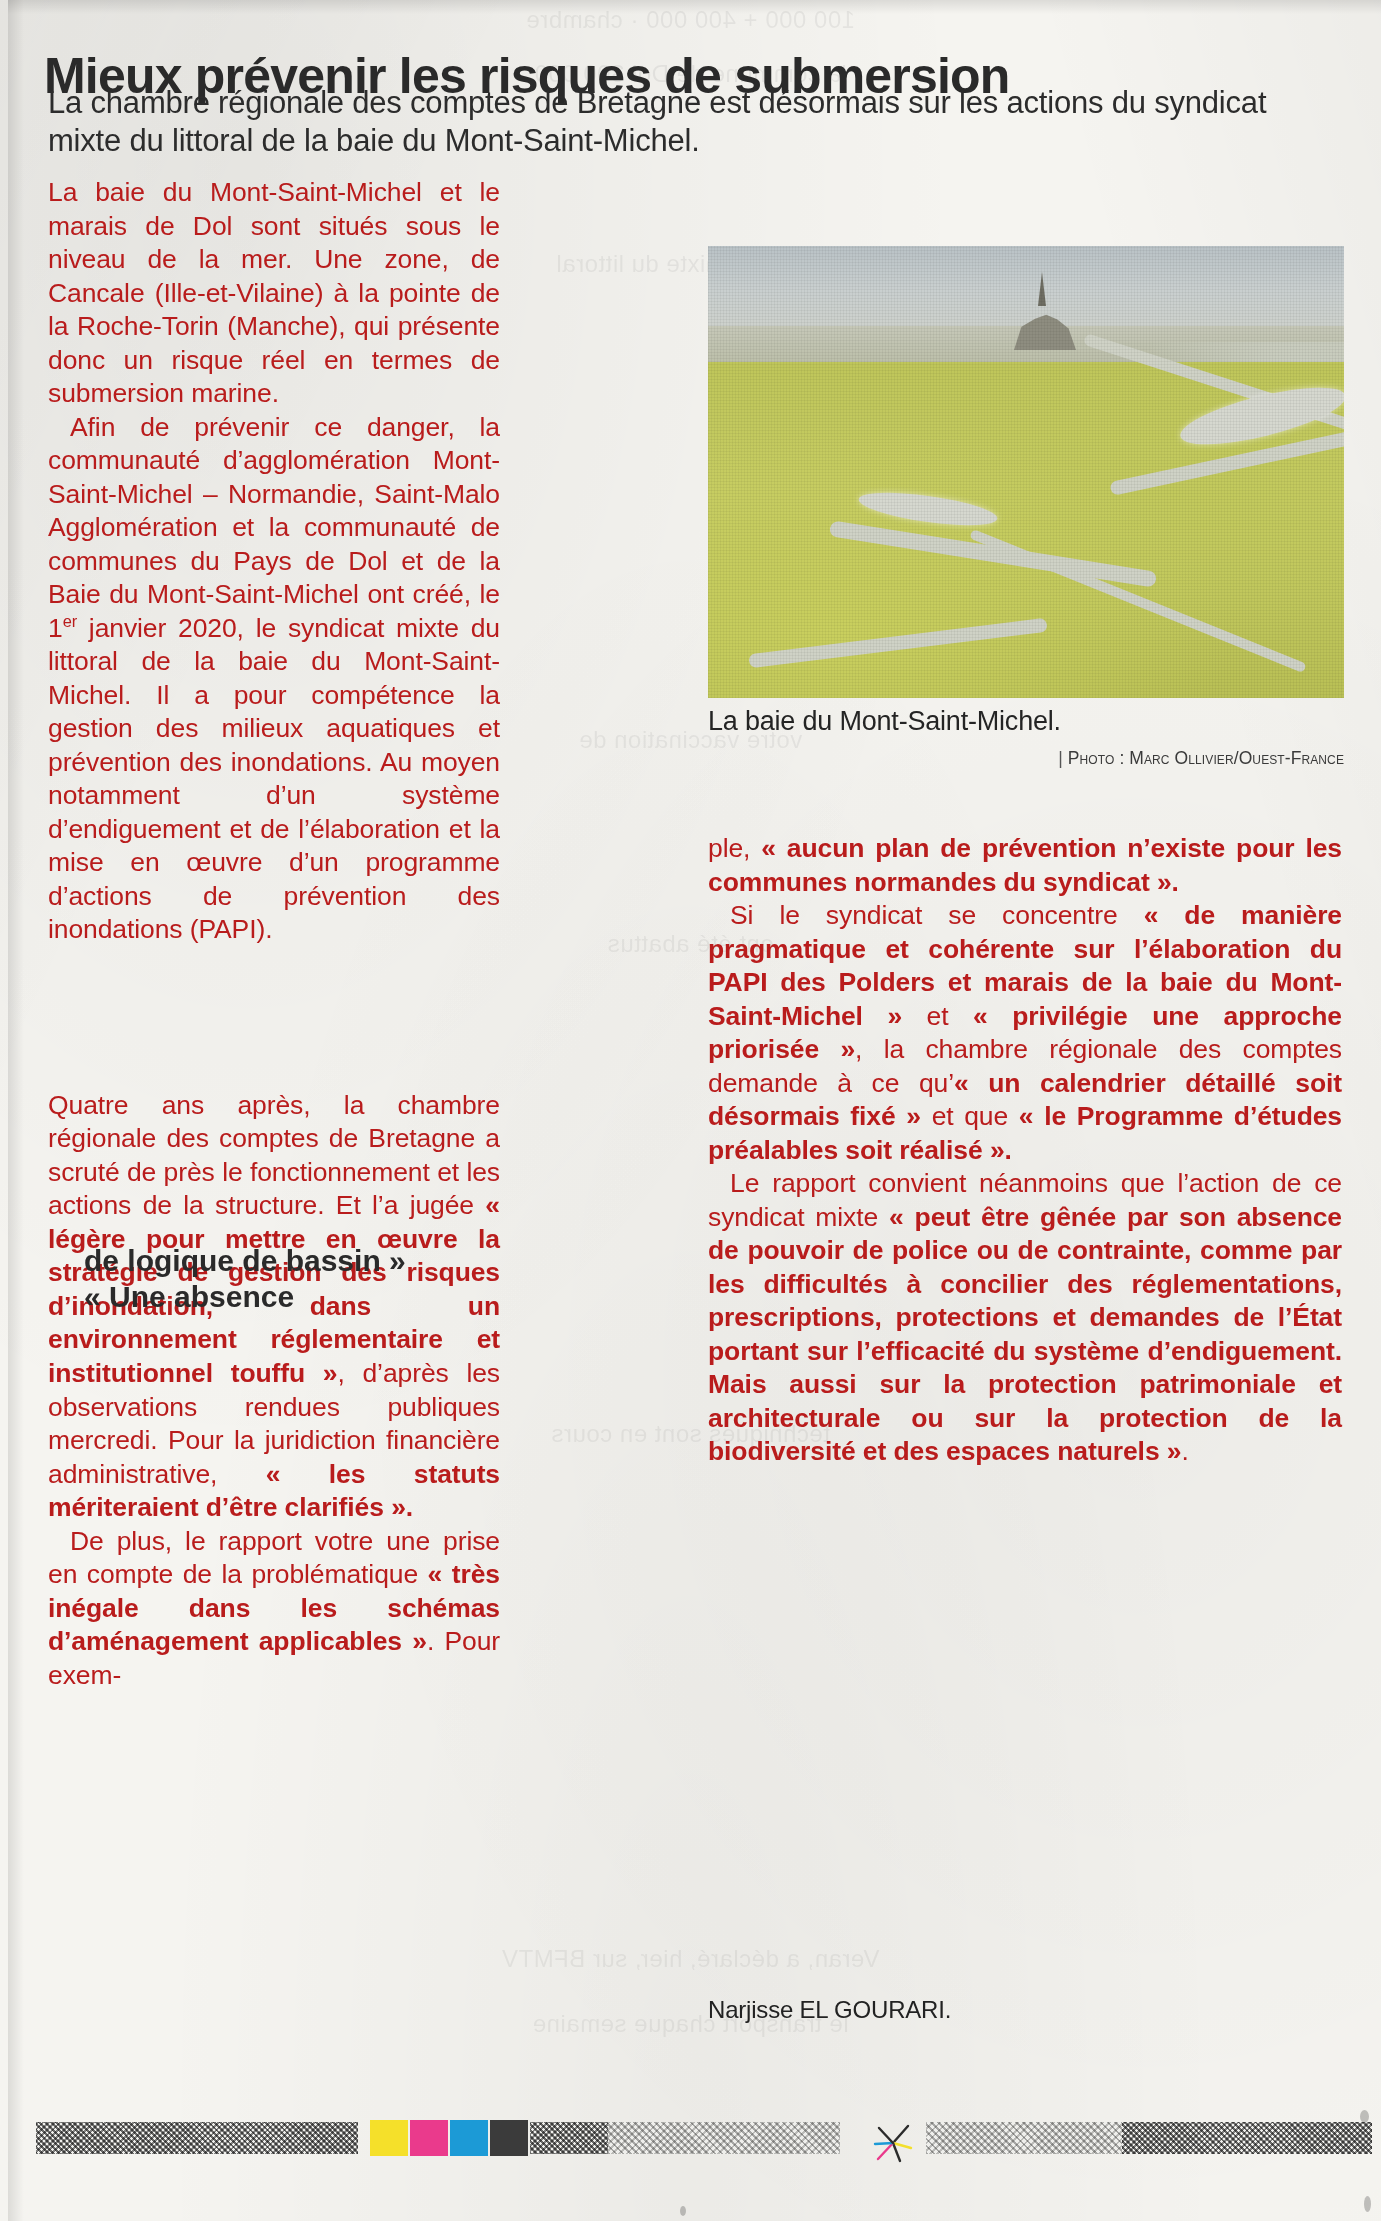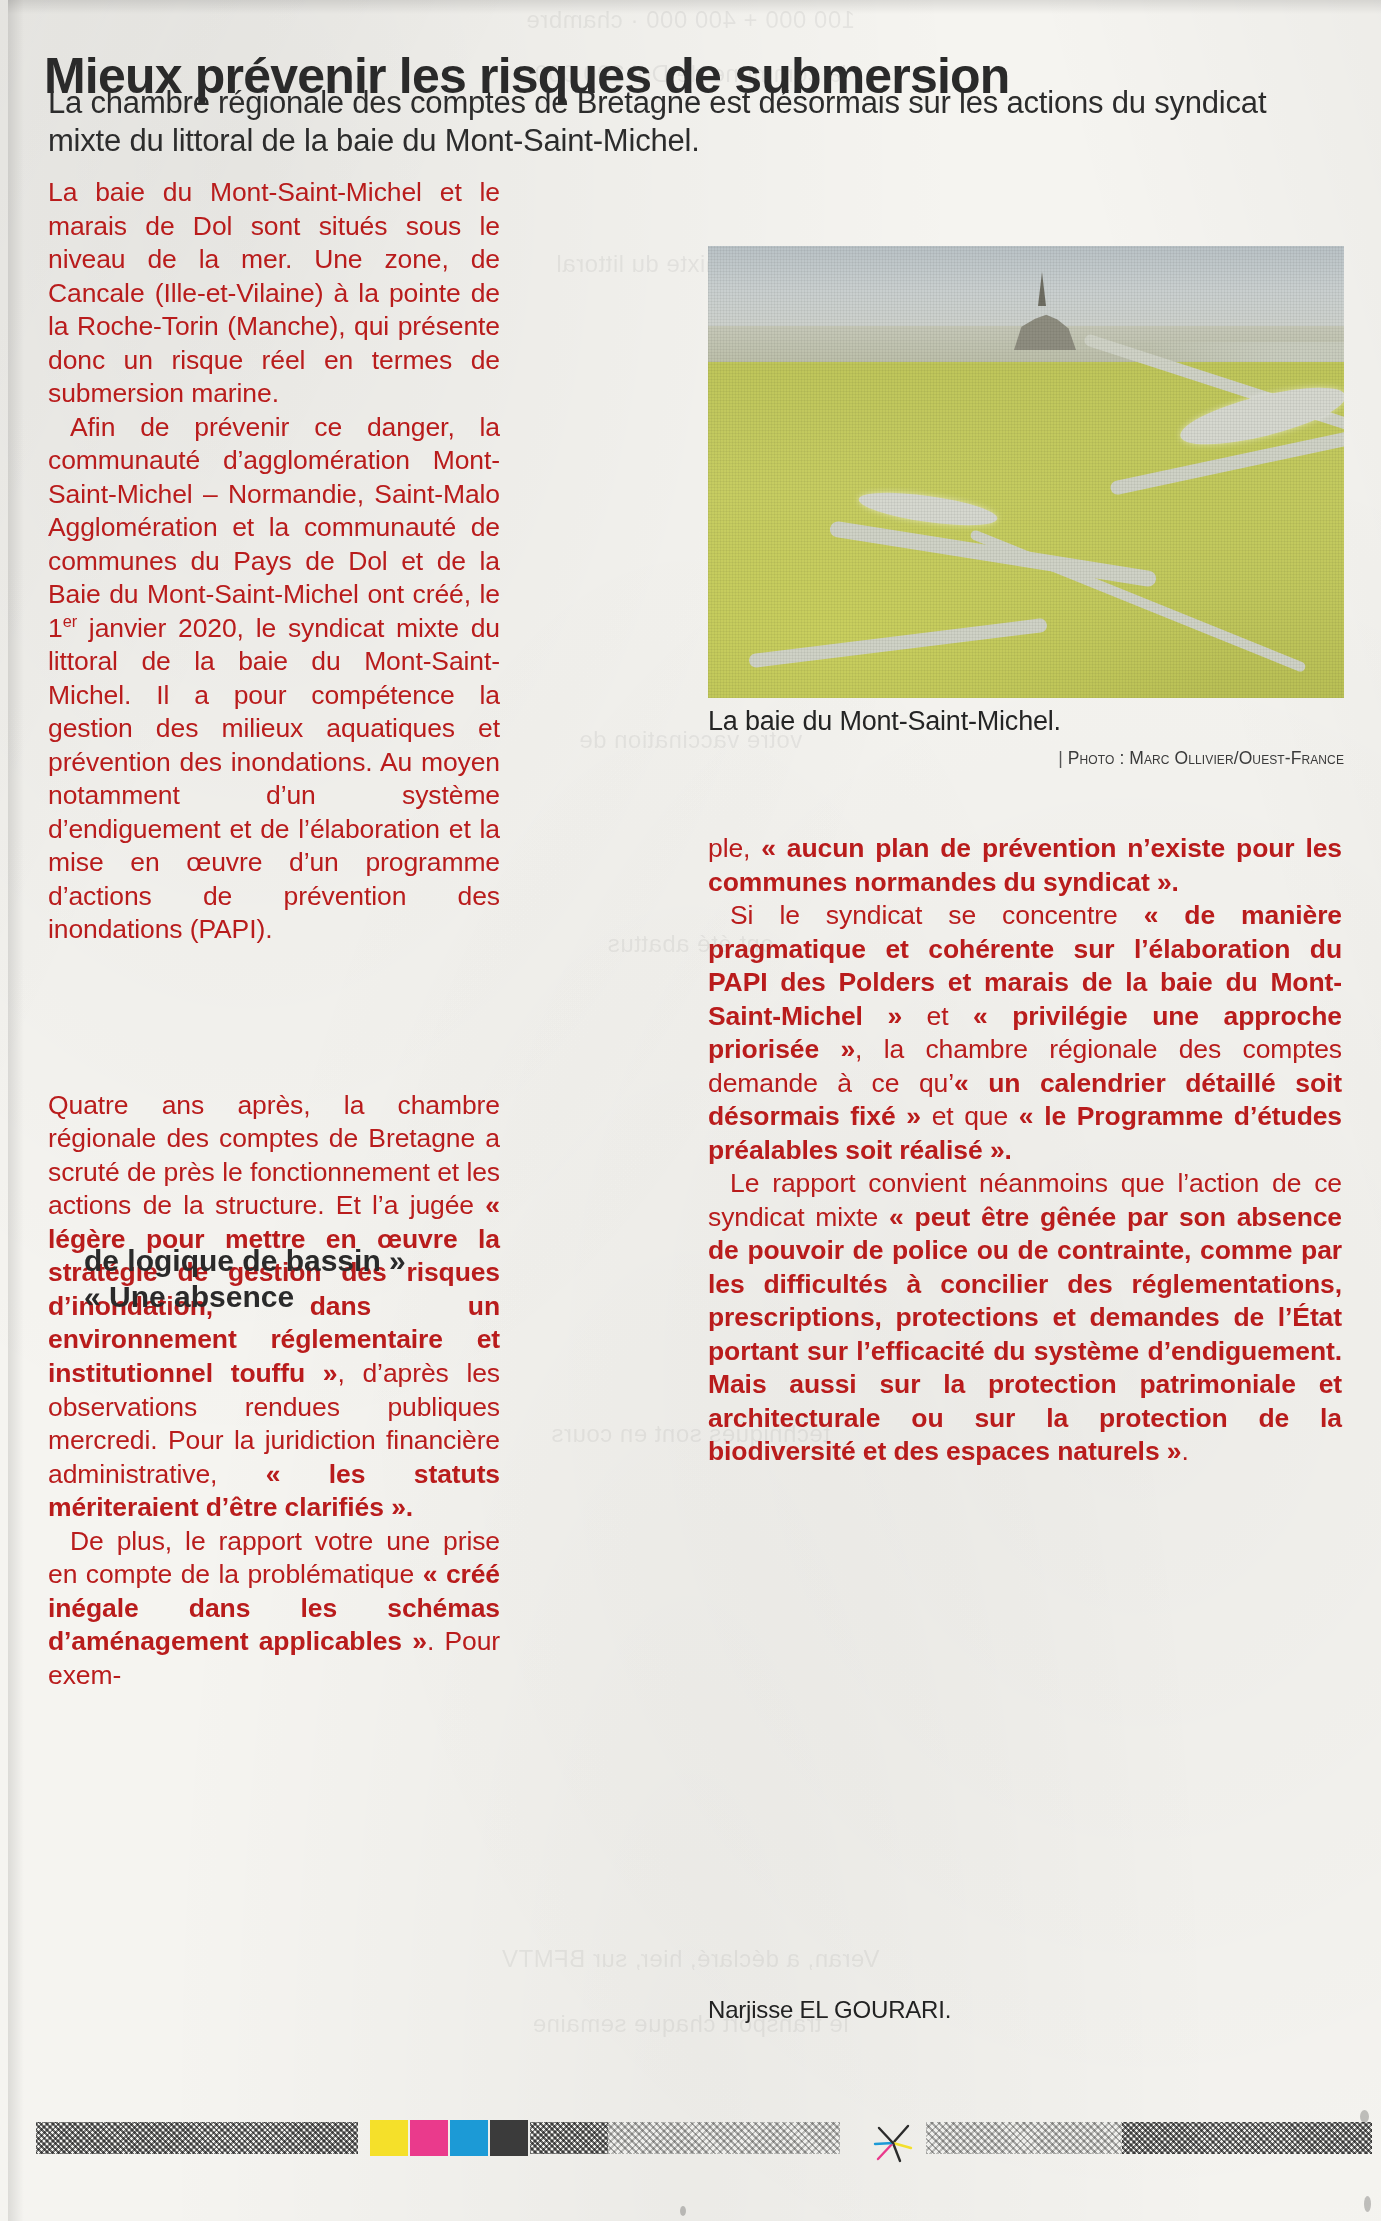--- a/index.html
+++ b/index.html
@@ -227,21 +227,21 @@
     <span class="bar">|</span>
     <span class="sc">Photo :</span>
     <span class="sc">Marc Ollivier/Ouest-France</span>
   </div>
 
   <div class="col" id="col-left">
     <p><span>La baie du Mont-Saint-Michel et le marais de Dol sont situés sous le niveau de la mer. Une zone, de Cancale (Ille-et-Vilaine) à la pointe de la Roche-Torin (Manche), qui présente donc un risque réel en termes de submersion marine.</span></p>
     <p class="ind"><span>Afin de prévenir ce danger, la communauté d’agglomération Mont-Saint-Michel – Normandie, Saint-Malo Agglomération et la communauté de communes du Pays de Dol et de la Baie du Mont-Saint-Michel ont créé, le 1</span><sup>er</sup><span> janvier 2020, le syndicat mixte du littoral de la baie du Mont-Saint-Michel. Il a pour compétence la gestion des milieux aquatiques et prévention des inondations. Au moyen notamment d’un système d’endiguement et de l’élaboration et la mise en œuvre d’un programme d’actions de prévention des inondations (PAPI).</span></p>
     <div style="height:142px"></div>
     <p><span>Quatre ans après, la chambre régionale des comptes de Bretagne a scruté de près le fonctionnement et les actions de la structure. Et l’a jugée </span><b>« légère pour mettre en œuvre la stratégie de gestion des risques d’inondation, dans un environnement réglementaire et institutionnel touffu »</b><span>, d’après les observations rendues publiques mercredi. Pour la juridiction financière administrative, </span><b>« les statuts mériteraient d’être clarifiés ».</b></p>
-    <p class="ind"><span>De plus, le rapport votre une prise en compte de la problématique </span><b>« créé inégale dans les schémas d’aménagement applicables »</b><span>. Pour exem-</span></p>
+    <p class="ind"><span>De plus, le rapport votre une prise en compte de la problématique </span><b>« très inégale dans les schémas d’aménagement applicables »</b><span>. Pour exem-</span></p>
   </div>
 
   <div class="subhead">
     <div>de logique de bassin »</div>
     <div>« Une absence</div>
   </div>
 
   <div class="col" id="col-right">
     <p><span>ple, </span><b>« aucun plan de prévention n’existe pour les communes normandes du syndicat ».</b></p>
     <p class="ind"><span>Si le syndicat se concentre </span><b>« de manière pragmatique et cohérente sur l’élaboration du PAPI des Polders et marais de la baie du Mont-Saint-Michel »</b><span> et </span><b>« privilégie une approche priorisée »</b><span>, la chambre régionale des comptes demande à ce qu’</span><b>« un calendrier détaillé soit désormais fixé »</b><span> et que </span><b>« le Programme d’études préalables soit réalisé ».</b></p>

